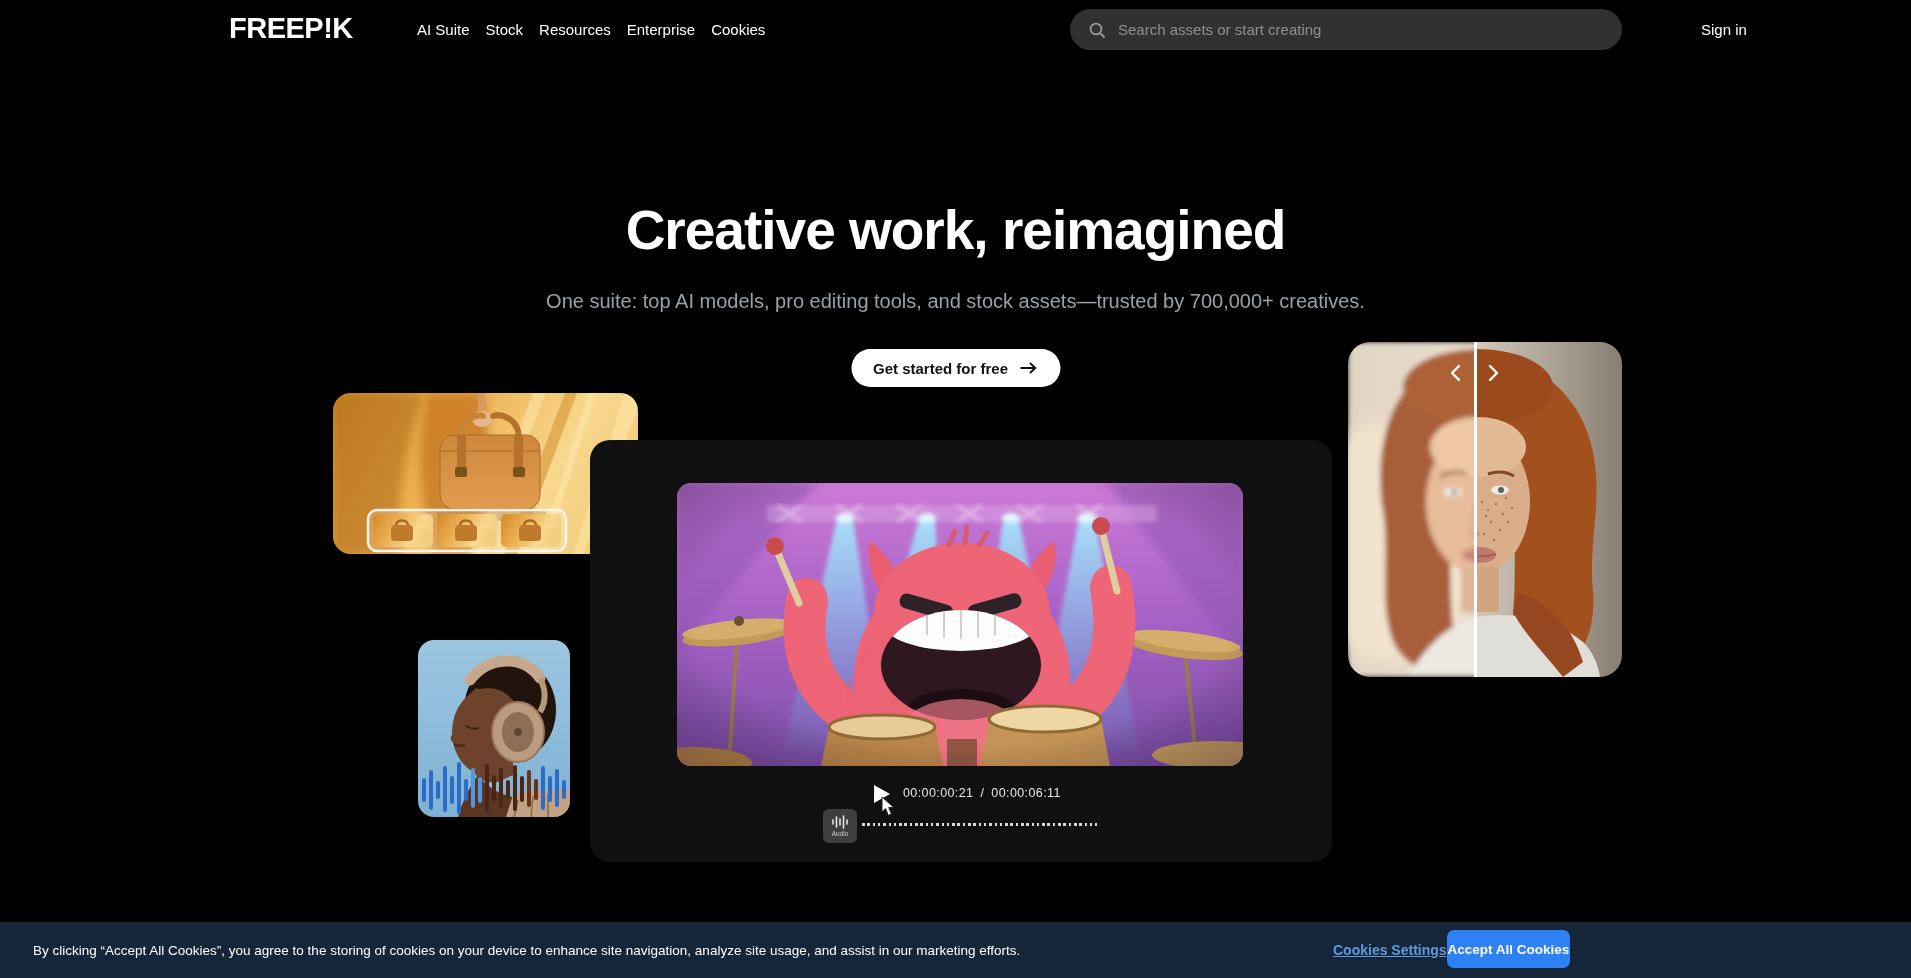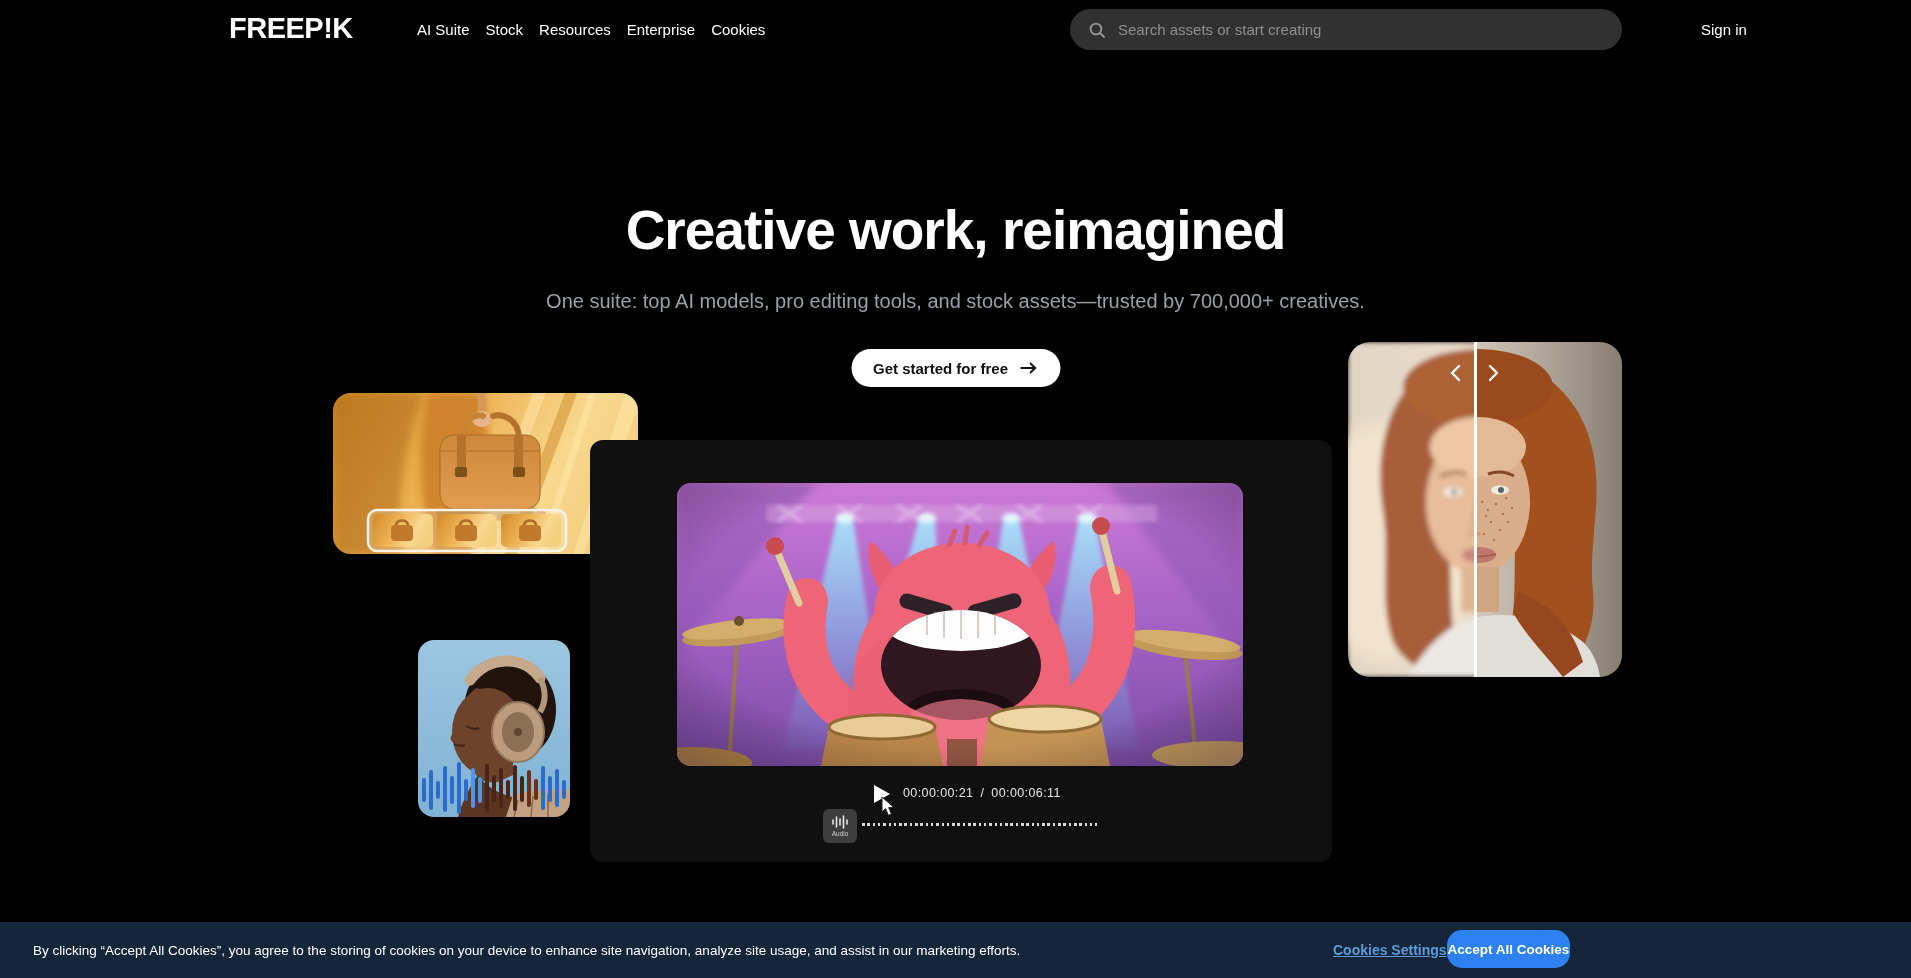--- a/index.html
+++ b/index.html
@@ -17,21 +17,21 @@
   .signin { position:absolute; left:1661px; top:0; height:58px; display:flex; align-items:center; color:#fff; font-size:15px; cursor:pointer;margin-left:40px; }
 
   
   .hero-title { position:absolute; top:198px; left:0; width:100%; text-align:center; color:#fff; font-size:55px; font-weight:600; letter-spacing:-1px; }
   .hero-sub { position:absolute; top:290px; left:0; width:100%; text-align:center; color:#9aa0a6; font-size:20px; }
   .cta { position:absolute; top:349px; left:50%; transform:translateX(-50%); height:38px; background:#fff; color:#111; border:none; border-radius:20px; padding:11px 22px; font-size:15px; font-weight:700; display:flex; align-items:center; gap:10px; cursor:pointer; font-family:"Liberation Sans", sans-serif; }
 
   
   .card { position:absolute; overflow:hidden; }
   .card-handbag { left:333px; top:393px; width:305px; height:161px; border-radius:18px; z-index:1; }
-  .card-video { left:590px; top:440px; width:742px; height:422px; border-radius:13px; background:#101010; z-index:2; overflow:visible; }
+  .card-video { left:590px; top:440px; width:742px; height:422px; border-radius:20px; background:#101010; z-index:2; overflow:visible; }
   .video-frame { position:absolute; left:87px; top:43px; width:566px; height:283px; border-radius:14px; overflow:hidden; }
   .card-headphones { left:418px; top:640px; width:152px; height:177px; border-radius:16px; z-index:3; }
   .card-portrait { left:1348px; top:342px; width:274px; height:335px; border-radius:22px; z-index:1; }
   .card svg { display:block; }
 
   
   .play-btn { position:absolute; left:284px; top:345px; width:0; height:0; border-left:16px solid #fff; border-top:9px solid transparent; border-bottom:9px solid transparent; cursor:pointer; }
   .time-row { position:absolute; left:313px; top:346px; display:flex; gap:7px; color:#e6e6e6; font-size:12.5px; letter-spacing:0.4px; }
   .cursor-icon { position:absolute; left:291px; top:356px; }
   .audio-badge { position:absolute; left:233px; top:369px; width:34px; height:34px; border-radius:6px; background:#3e3e3e; display:flex; flex-direction:column; align-items:center; justify-content:center; gap:1px; cursor:pointer; }
@@ -41,21 +41,21 @@
 
   
   .divider { position:absolute; left:126px; top:0; width:3px; height:100%; background:#fff; z-index:2; }
   .chev { position:absolute; top:22px; z-index:3; cursor:pointer; }
   .chev-left { left:101px; } .chev-right { left:139px; }
 
   
   .cookie { position:absolute; left:0; top:922px; width:1911px; height:56px; background:#15263a; z-index:10; }
   .cookie-msg { position:absolute; left:33px; top:50%; transform:translateY(-50%); color:#fff; font-size:13.5px; }
   .cookie-settings { position:absolute; left:1333px; top:50%; transform:translateY(-50%); color:#5d9bdb; font-size:14px; font-weight:700; text-decoration:underline; cursor:pointer; }
-  .cookie-accept { position:absolute; left:1447px; top:8px; width:123px; height:38px; background:#2e81f2; color:#fff; font-weight:700; font-size:13.5px; border:none; border-radius:15px; cursor:pointer; font-family:"Liberation Sans", sans-serif; }
+  .cookie-accept { position:absolute; left:1447px; top:8px; width:123px; height:38px; background:#2e81f2; color:#fff; font-weight:700; font-size:13.5px; border:none; border-radius:7px; cursor:pointer; font-family:"Liberation Sans", sans-serif; }
 </style>
 </head>
 <body>
 
 <div class="page">
 
   <header>
     <div class="logo">FREEP!K</div>
     <nav class="nav">
       <a>AI Suite</a>

